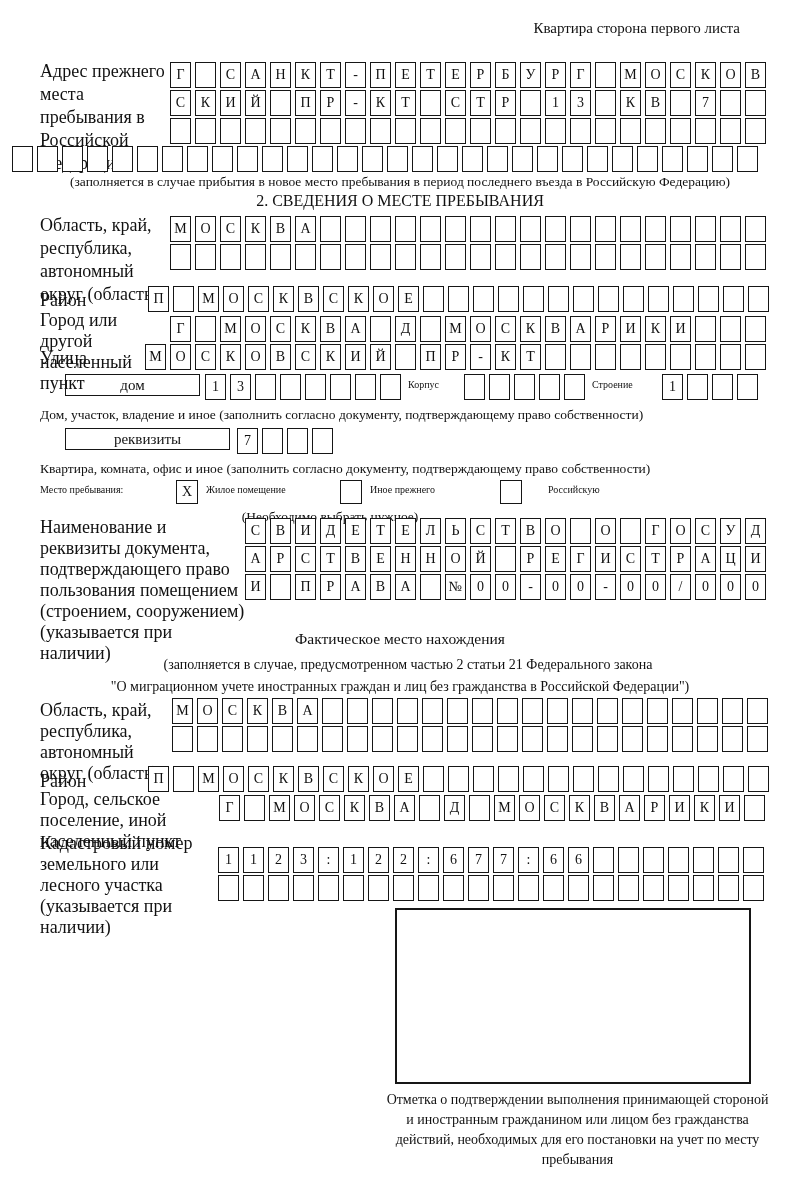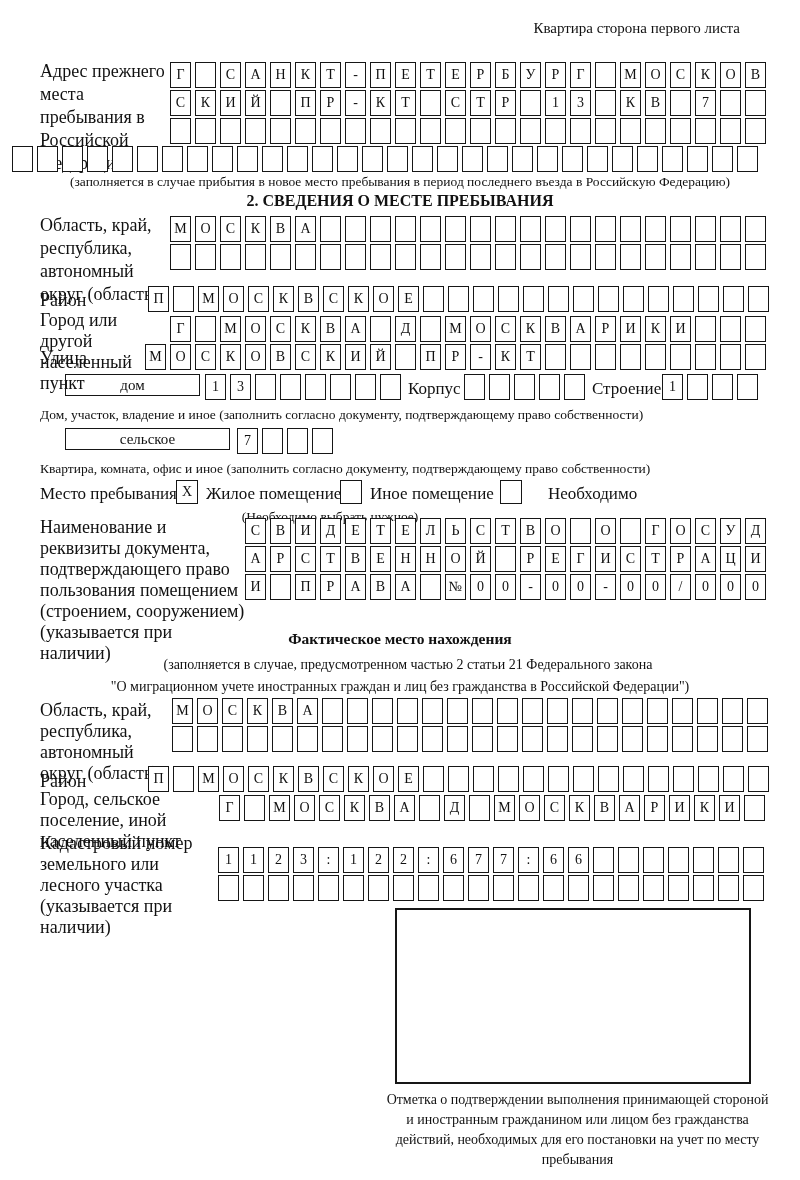--- a/index.html
+++ b/index.html
@@ -7,24 +7,24 @@
         font-family:"Liberation Serif","DejaVu Serif",serif;overflow:hidden;}
   .hdr{position:absolute;top:20px;right:60px;font-size:15px;}
   .lbl{position:absolute;font-size:18px;line-height:23px;}
   .lbl.tight{line-height:21px;}
   .cellrow{position:absolute;display:flex;gap:4px;}
   .cell{width:21px;height:26px;box-sizing:border-box;border:1.7px solid #161616;
         display:flex;align-items:center;justify-content:center;
         font-size:14px;line-height:1;background:#fff;}
   .cap{position:absolute;font-size:13.5px;}
   .center{text-align:center;}
-  .sec-title{position:absolute;width:800px;text-align:center;font-weight:bold;font-size:16px;}
+  .sec-title{position:absolute;width:800px;text-align:center;font-weight:normal;font-size:16px;}
   .boxlabel{position:absolute;box-sizing:border-box;border:1.8px solid #161616;height:22px;
         display:flex;align-items:center;justify-content:center;font-size:15px;}
-  .inline-lbl{position:absolute;font-size:17px;text-align:center;}
+  .inline-lbl{position:absolute;font-size:10px;text-align:center;}
   .checkbox{position:absolute;width:22px;height:24px;box-sizing:border-box;border:1.7px solid #161616;
         display:flex;align-items:center;justify-content:center;font-size:14px;background:#fff;}
   .stamp-box{position:absolute;box-sizing:border-box;border:2px solid #161616;background:#fff;}
 </style>
 </head>
 <body>
 
 <div class="page">
 
   <div class="hdr">Квартира сторона первого листа</div>
@@ -305,36 +305,36 @@
     </div>
   <span class="inline-lbl" style="left:592px;top:379px">Строение</span>
   <div class="cellrow" style="left:662px;top:374px">
       <span class="cell">1</span>
       <span class="cell"></span>
       <span class="cell"></span>
       <span class="cell"></span>
     </div>
   <div class="cap" style="left:40px;top:407px;width:740px">Дом, участок, владение и иное (заполнить согласно документу, подтверждающему право собственности)</div>
 
-  <div class="boxlabel" style="left:65px;top:428px;width:165px">сельское</div>
+  <div class="boxlabel" style="left:65px;top:428px;width:165px">реквизиты</div>
   <div class="cellrow" style="left:237px;top:428px">
       <span class="cell">7</span>
       <span class="cell"></span>
       <span class="cell"></span>
       <span class="cell"></span>
     </div>
   <div class="cap" style="left:40px;top:461px;width:740px">Квартира, комната, офис и иное (заполнить согласно документу, подтверждающему право собственности)</div>
 
   <span class="inline-lbl" style="left:40px;top:484px">Место пребывания:</span>
   <span class="checkbox" style="left:176px;top:480px">X</span>
   <span class="inline-lbl" style="left:206px;top:484px">Жилое помещение</span>
   <span class="checkbox" style="left:340px;top:480px"></span>
-  <span class="inline-lbl" style="left:370px;top:484px">Иное помещение</span>
+  <span class="inline-lbl" style="left:370px;top:484px">Иное прежнего</span>
   <span class="checkbox" style="left:500px;top:480px"></span>
-  <span class="inline-lbl" style="left:548px;top:484px">Необходимо</span>
+  <span class="inline-lbl" style="left:548px;top:484px">Российскую</span>
   <div class="cap center" style="left:120px;top:509px;width:420px">(Необходимо выбрать нужное)</div>
 
   <div class="lbl tight" style="left:40px;top:517px;width:205px">Наименование и реквизиты документа, подтверждающего право пользования помещением (строением, сооружением) (указывается при наличии)</div>
   <div class="cellrow" style="left:245px;top:518px">
       <span class="cell">С</span>
       <span class="cell">В</span>
       <span class="cell">И</span>
       <span class="cell">Д</span>
       <span class="cell">Е</span>
       <span class="cell">Т</span>

